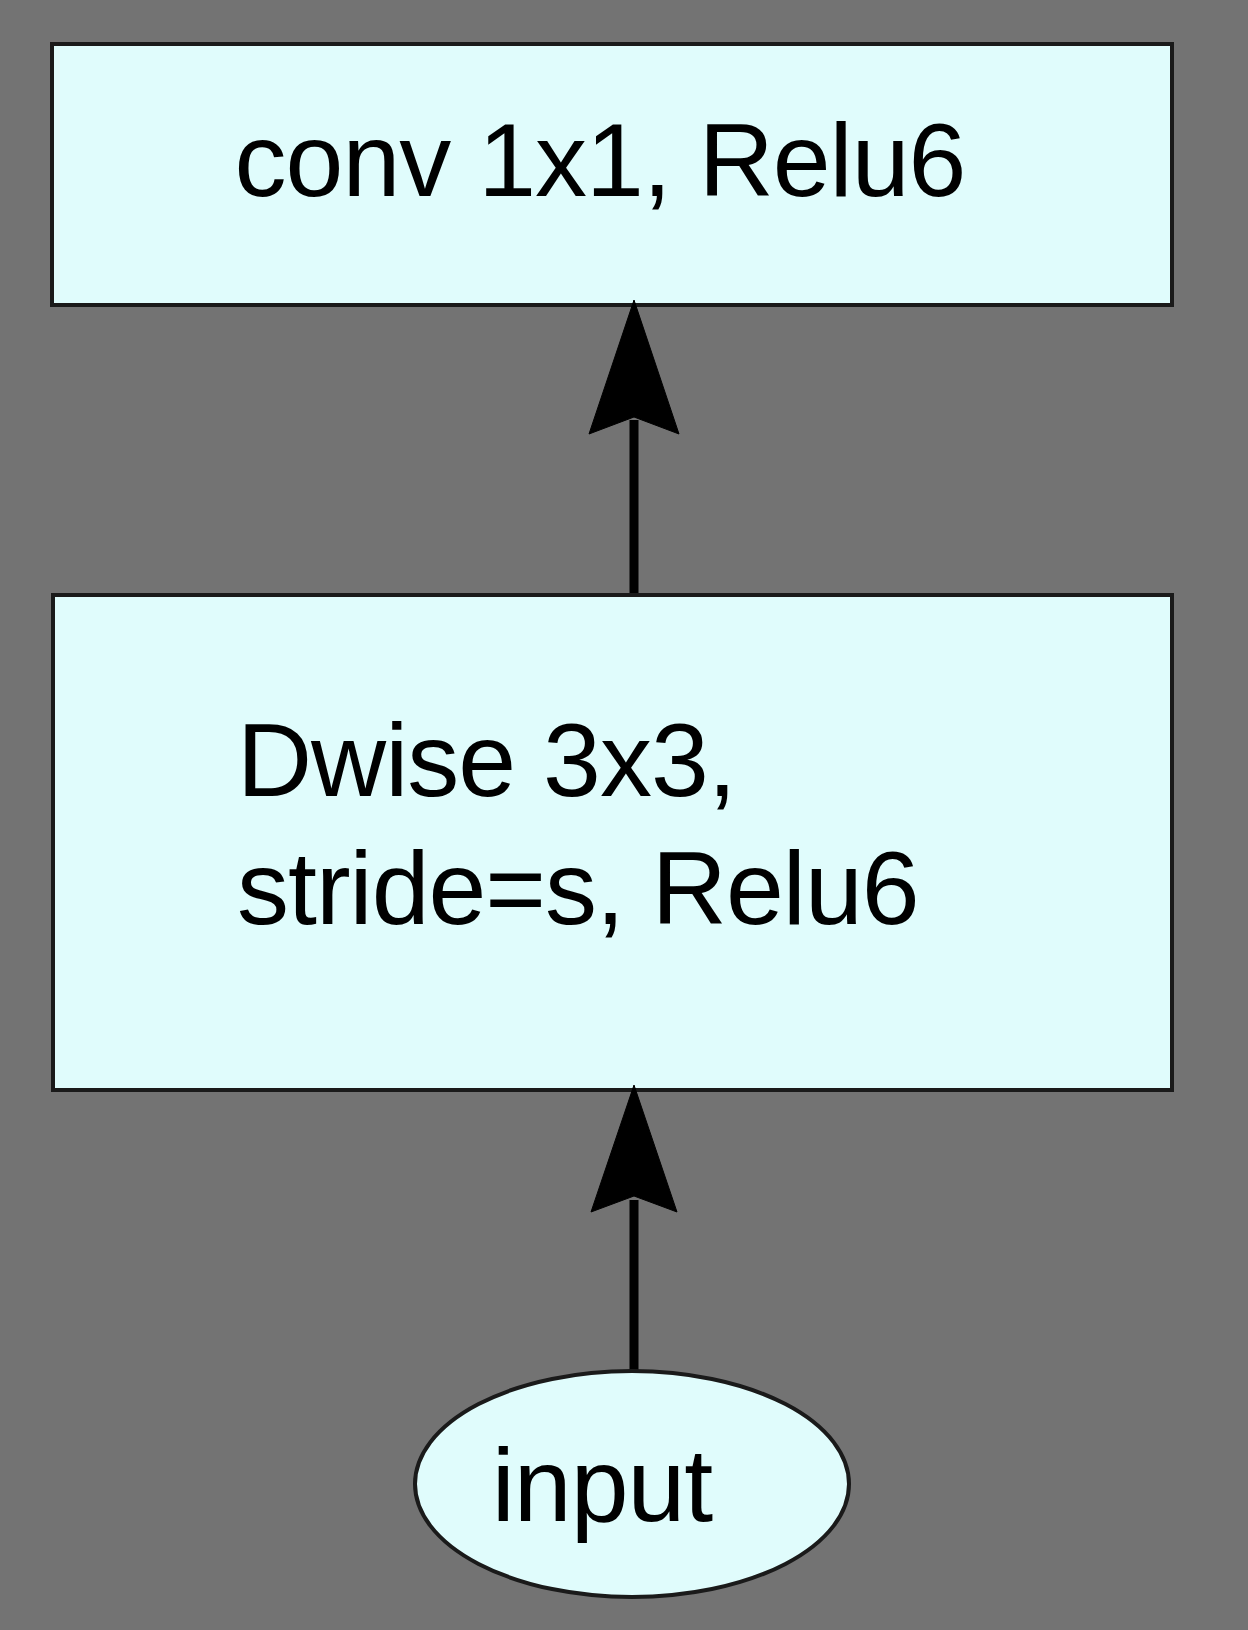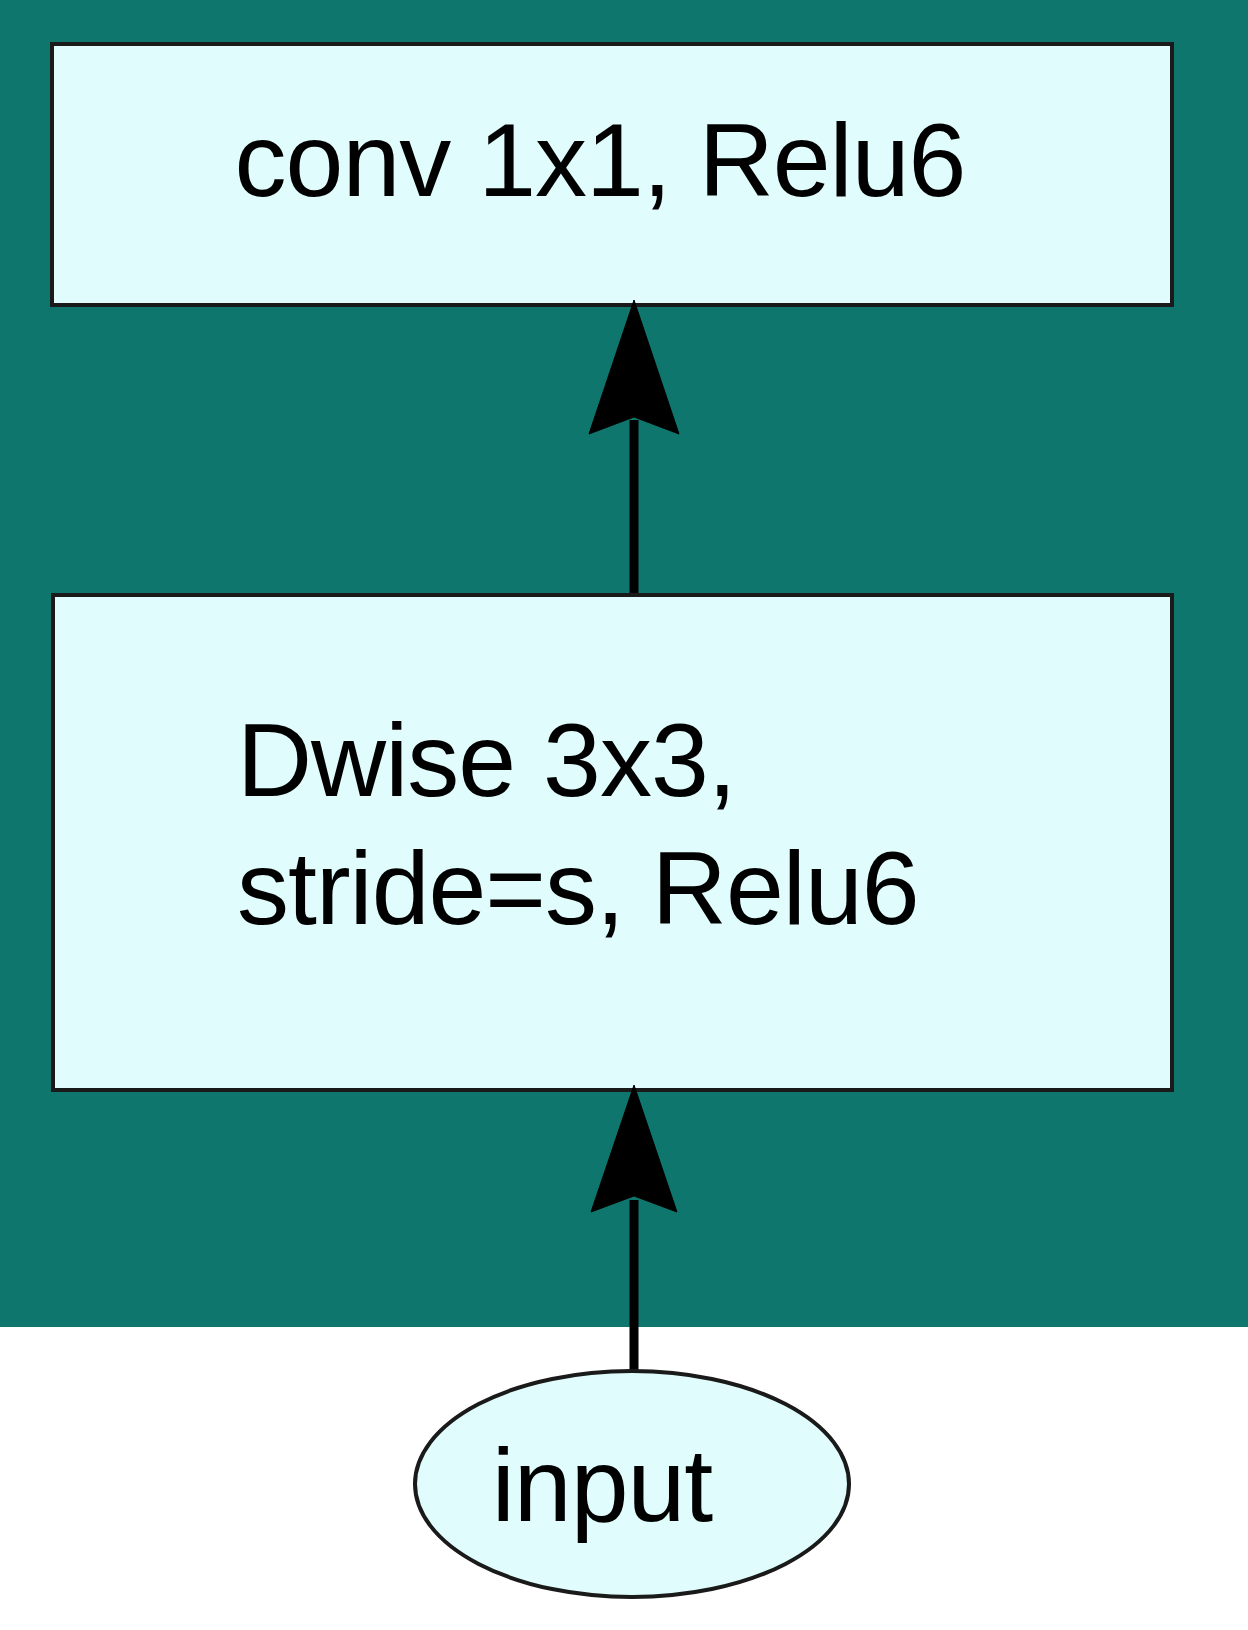--- a/index.html
+++ b/index.html
@@ -9,22 +9,22 @@
   }
   body {
     width: 1248px;
     height: 1630px;
     font-family: "Liberation Sans", "DejaVu Sans", sans-serif;
     overflow: hidden;
   }
   #diagram-root {
     position: relative;
     width: 1248px;
-    height: 1327px;
-    background: #0f766e;
+    height: 1630px;
+    background: #737373;
   }
   #diagram-svg {
     position: absolute;
     top: 0;
     left: 0;
     width: 1248px;
     height: 1630px;
     display: block;
   }
   .node-label {

